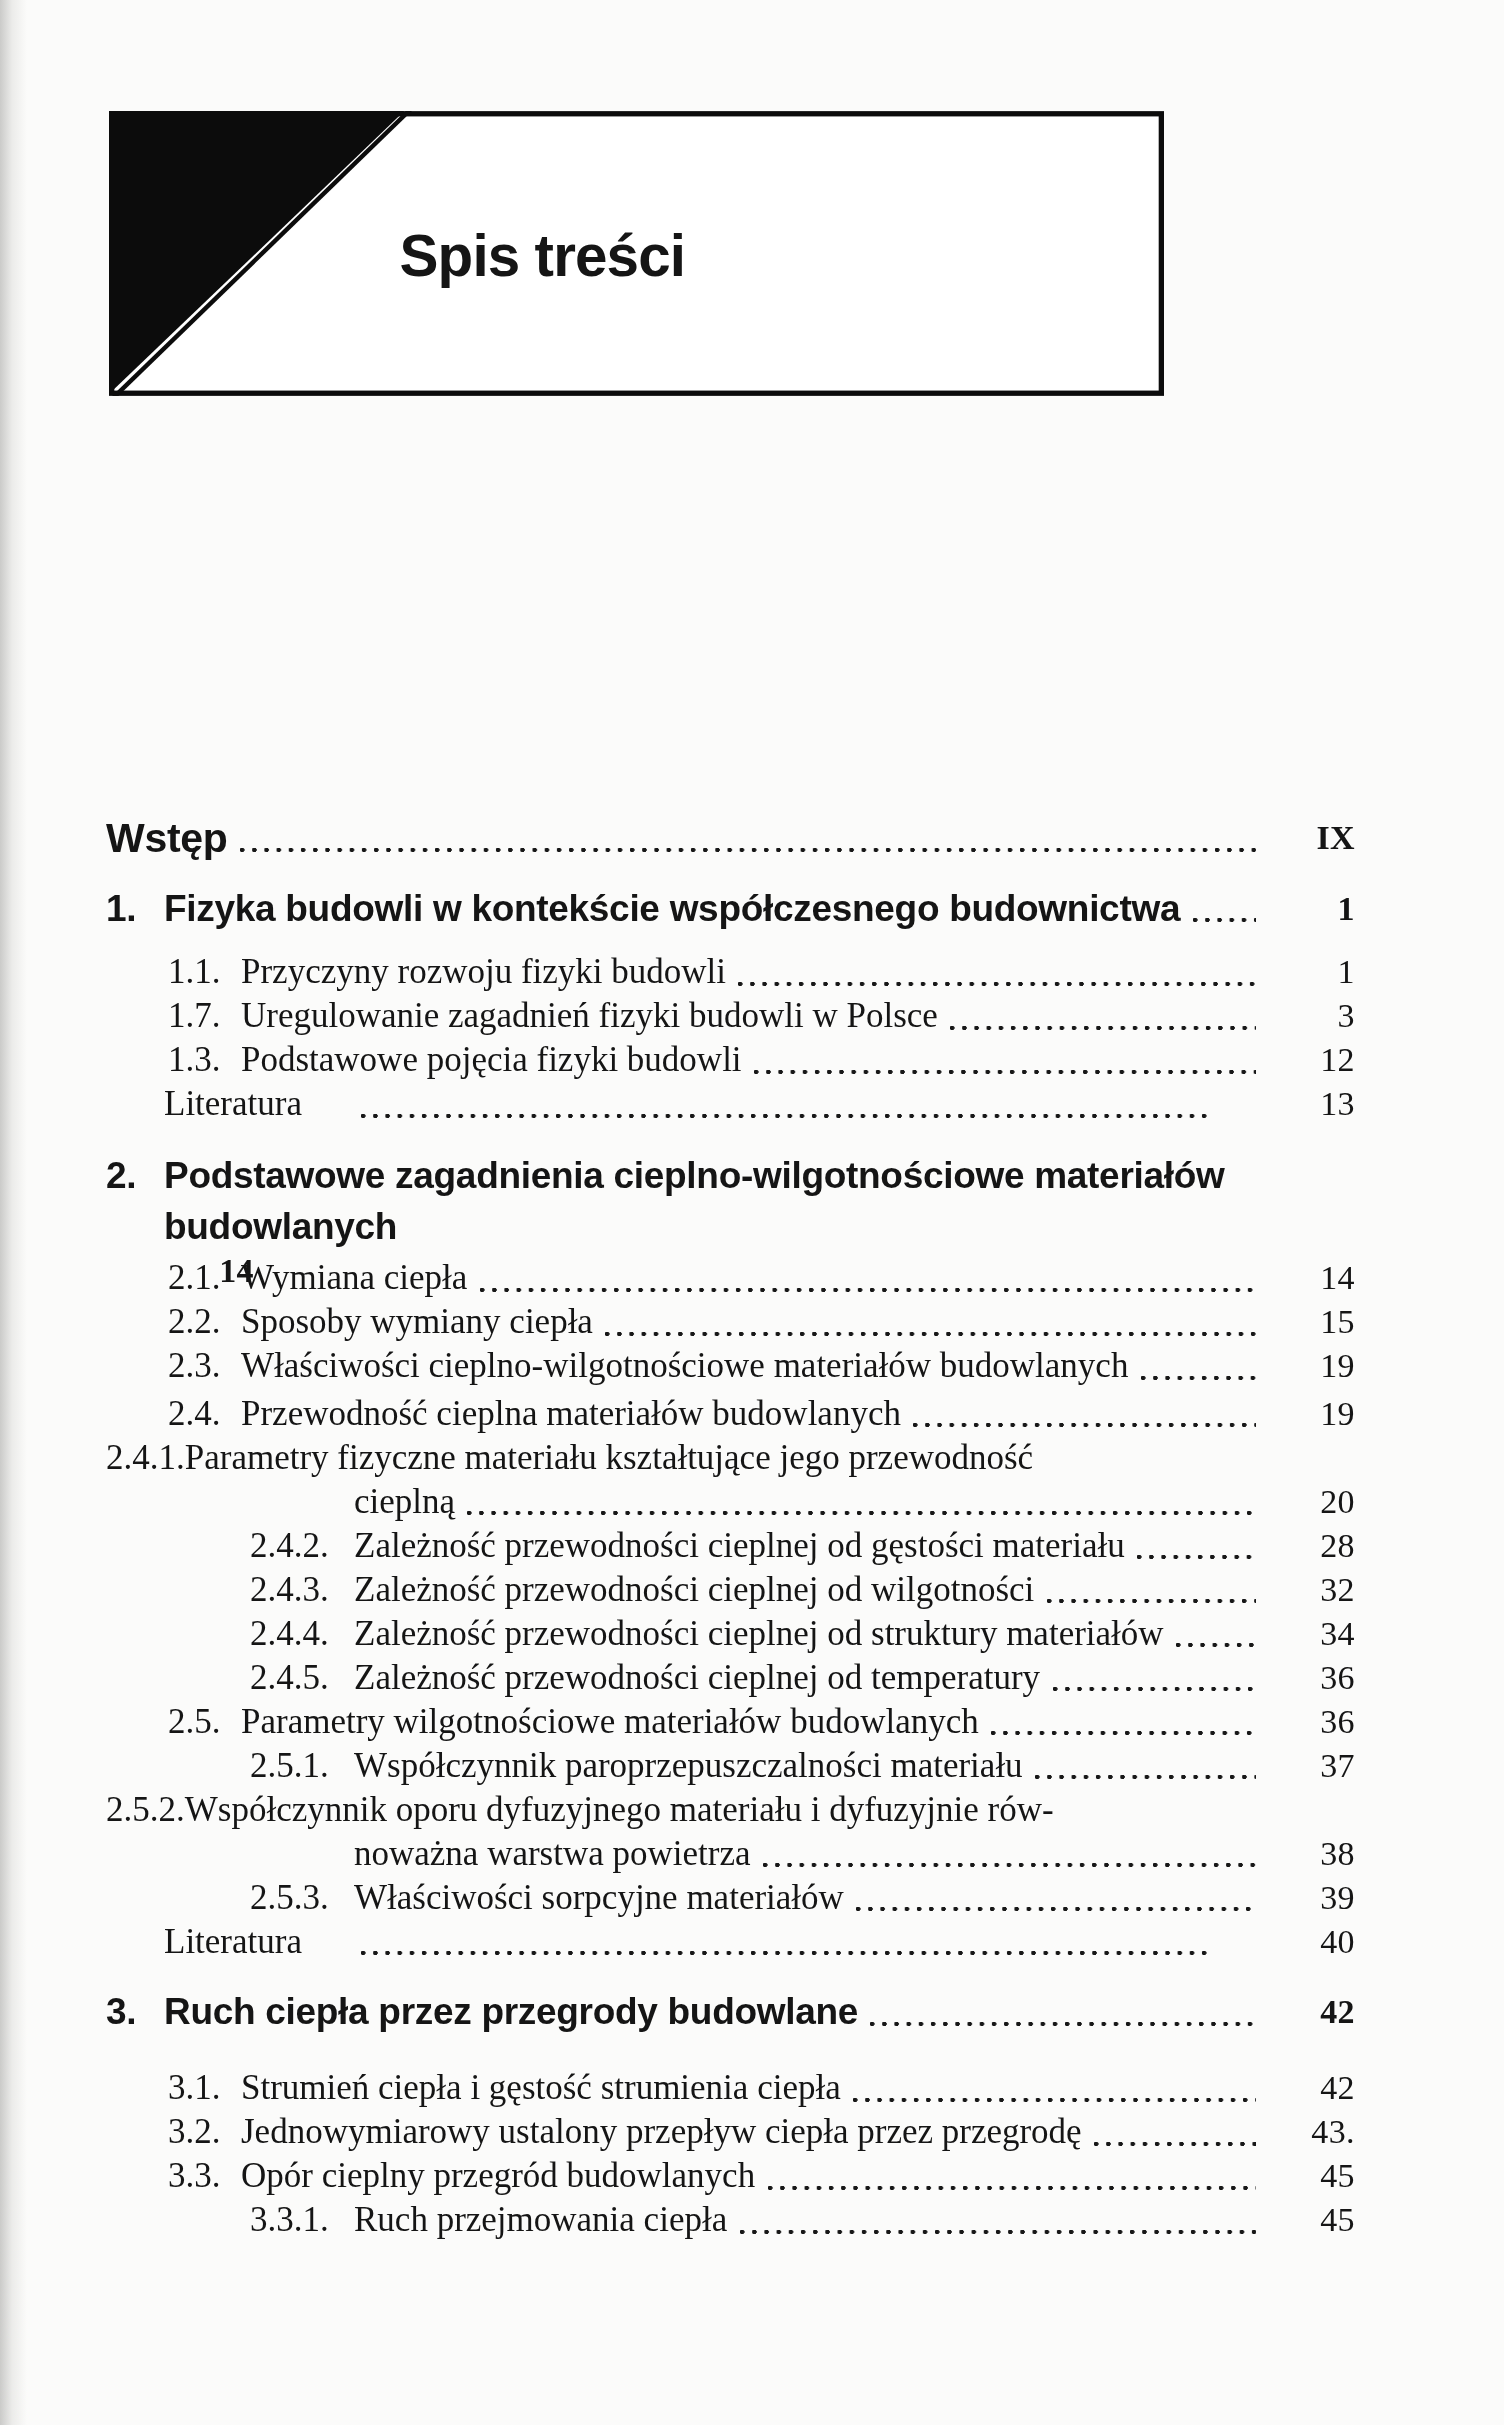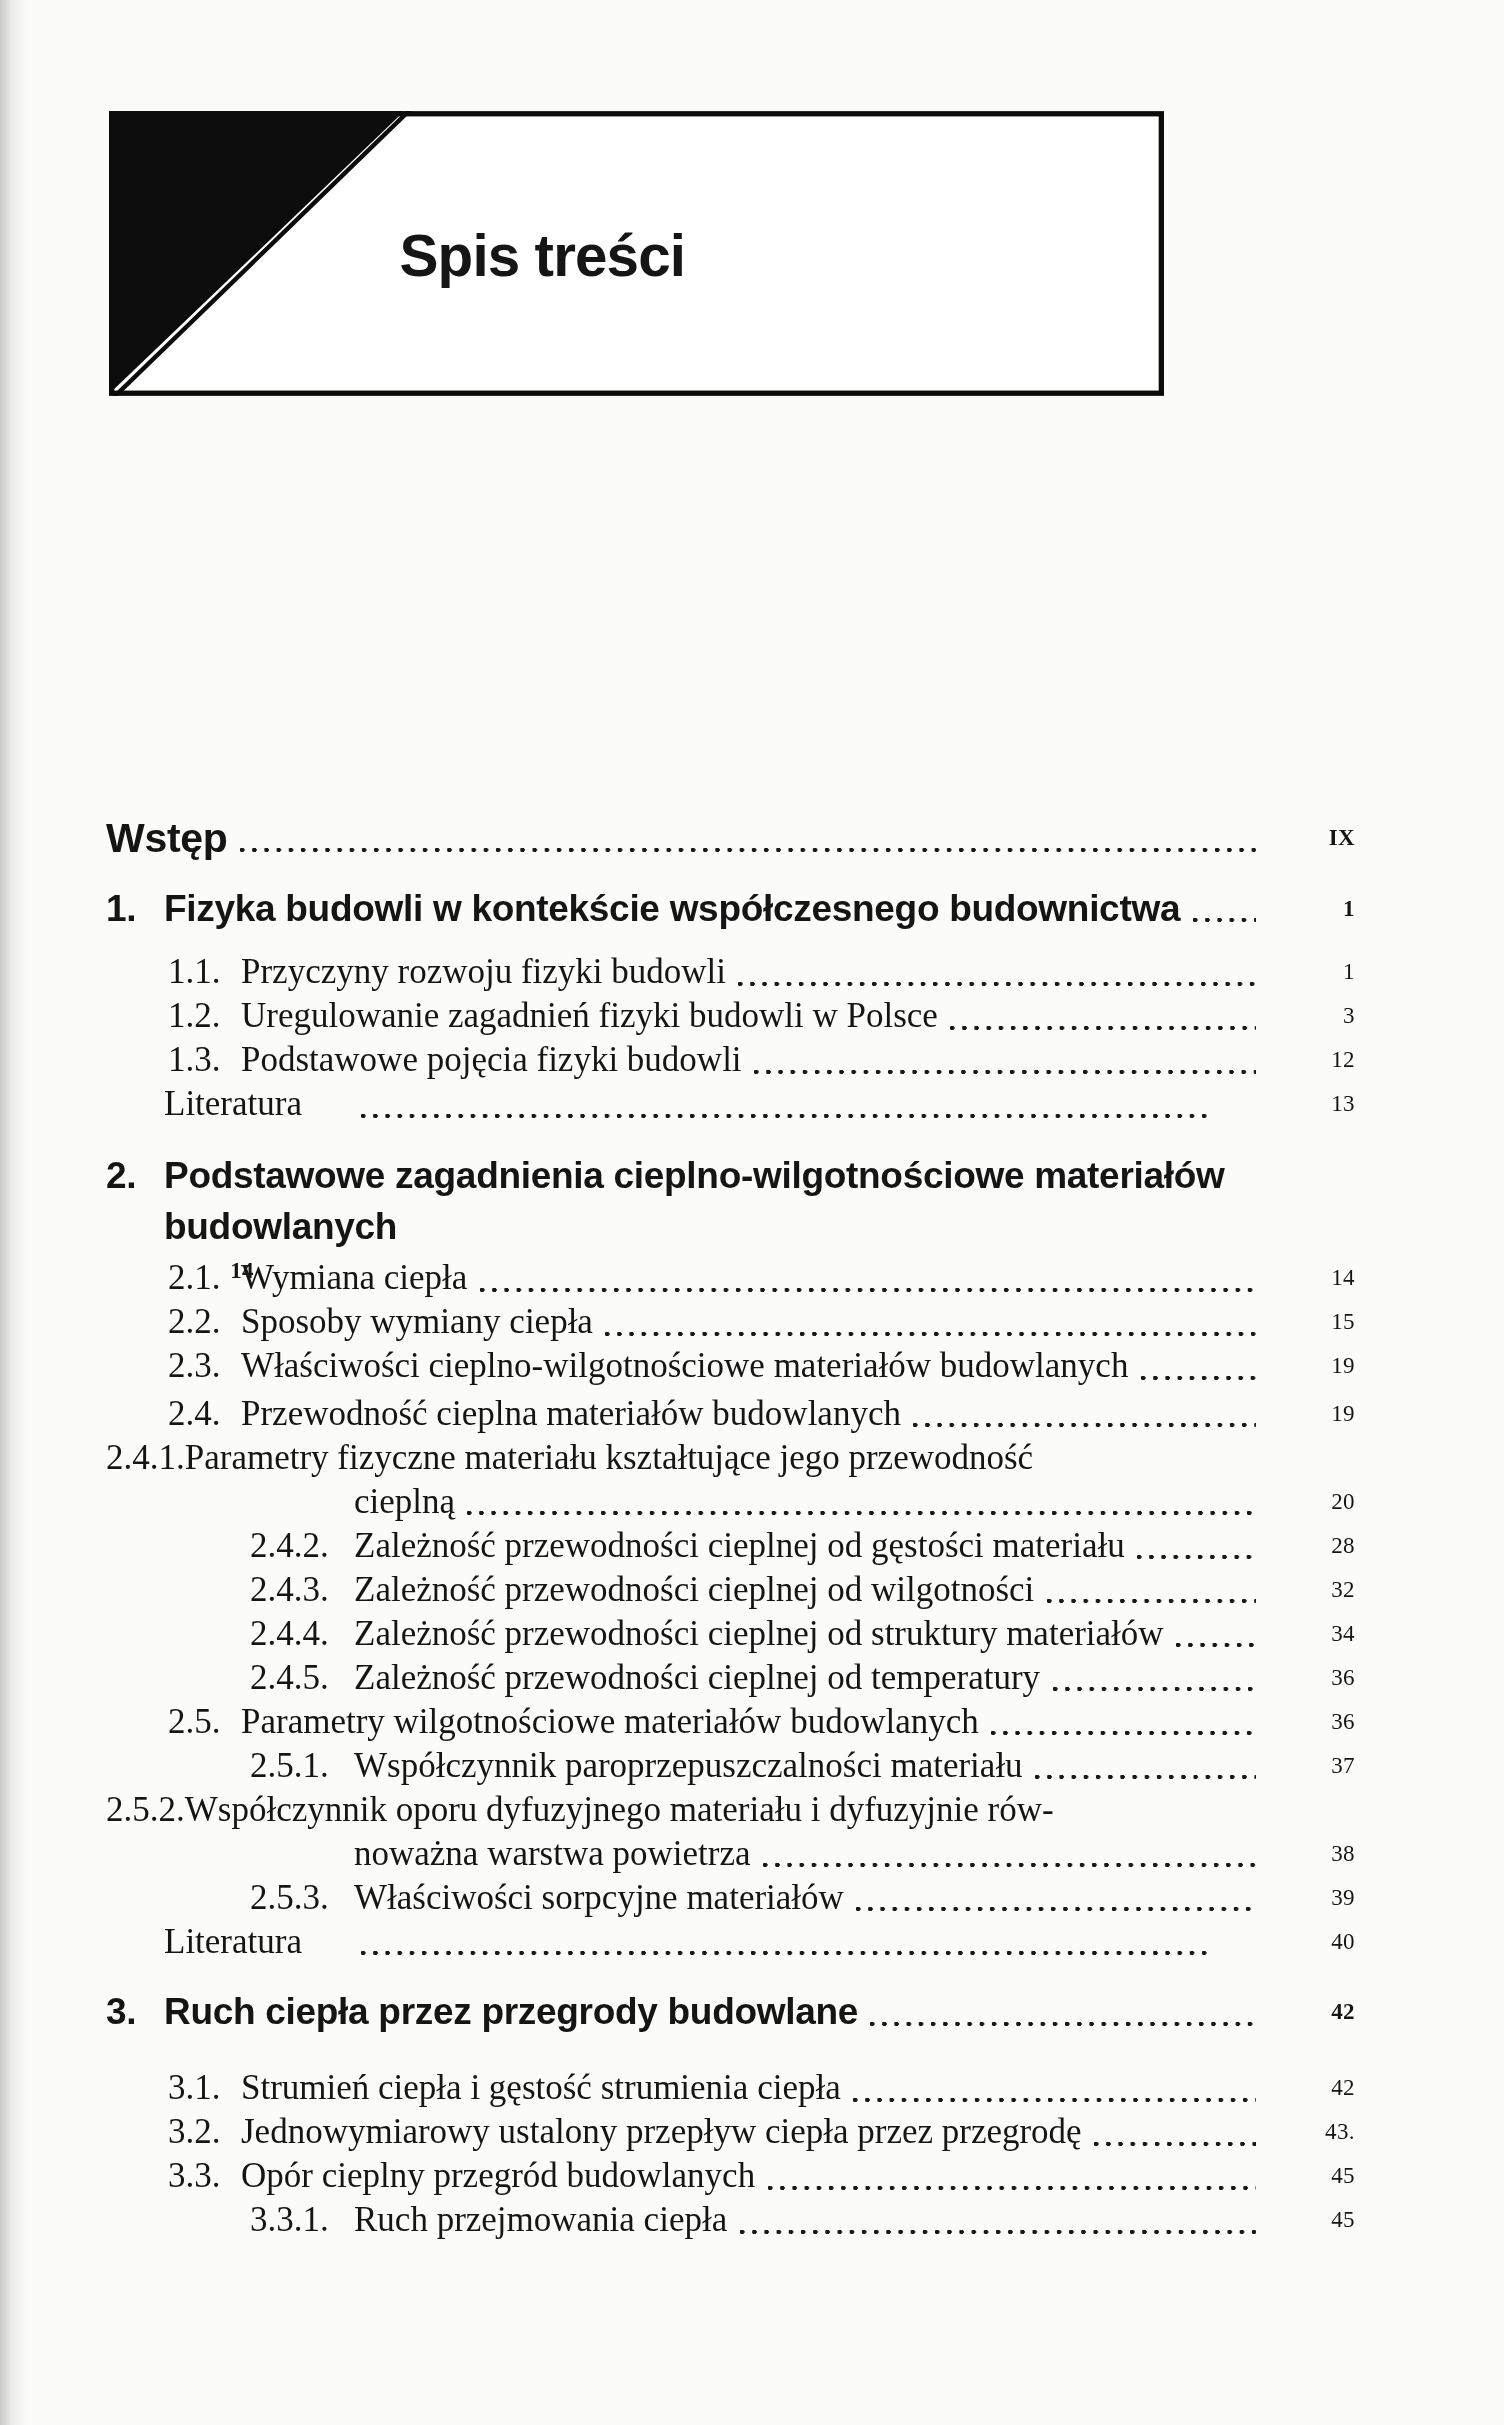--- a/index.html
+++ b/index.html
@@ -52,21 +52,21 @@
   .leader{
     flex:1 1 auto;min-width:32px;align-self:stretch;
     margin:0 8.8px 0 12.4px;
     background-image:radial-gradient(circle at 2.1px 2.1px,#171717 2.1px,rgba(0,0,0,0) 2.7px);
     background-size:12.2px 4.4px;
     background-repeat:repeat-x;
     background-position:left 0 bottom 8px;
   }
   .page{
     flex:0 0 auto;width:90px;text-align:right;
-    font-family:"Liberation Serif", serif;font-size:23px;letter-spacing:0.4px;
+    font-family:"Liberation Serif", serif;font-size:34px;letter-spacing:0.4px;
   }
 </style>
 </head>
 <body>
 
 <div class="edge-shade"></div>
 
 <div class="banner">
   <svg width="1055" height="285" viewBox="0 0 1193 322" xmlns="http://www.w3.org/2000/svg">
     <rect x="3" y="3" width="1187" height="316" fill="#ffffff" stroke="#0c0c0c" stroke-width="6"></rect>
@@ -88,21 +88,21 @@
       <div class="leader"></div>
       <span class="page">1</span>
     </div>
     <div class="row sub1 serif" style="margin-top: 19.5px;">
       <span class="num">1.1.</span>
       <span class="label">Przyczyny rozwoju fizyki budowli</span>
       <div class="leader"></div>
       <span class="page">1</span>
     </div>
     <div class="row sub1 serif">
-      <span class="num">1.2.</span>
+      <span class="num">1.7.</span>
       <span class="label">Uregulowanie zagadnień fizyki budowli w Polsce</span>
       <div class="leader"></div>
       <span class="page">3</span>
     </div>
     <div class="row sub1 serif">
       <span class="num">1.3.</span>
       <span class="label">Podstawowe pojęcia fizyki budowli</span>
       <div class="leader"></div>
       <span class="page">12</span>
     </div>

